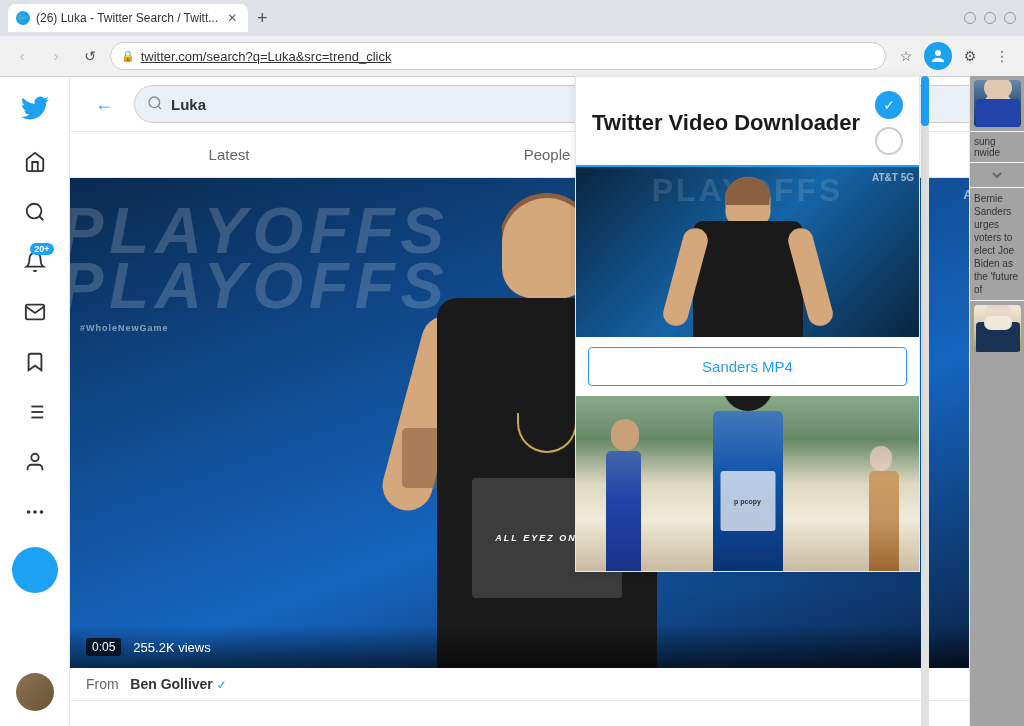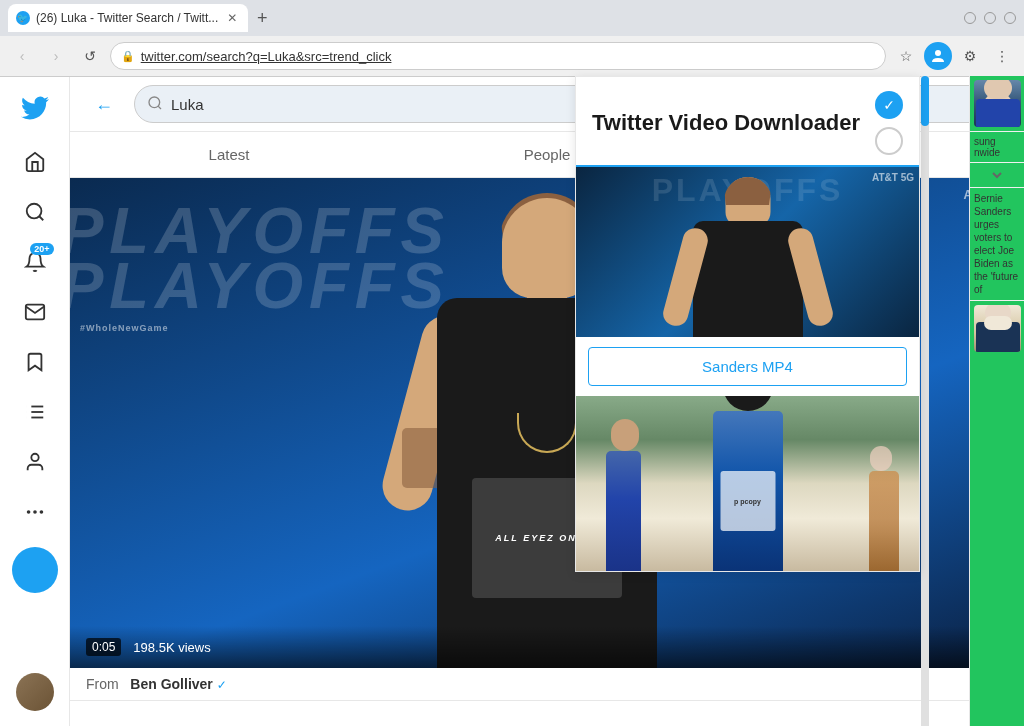--- a/index.html
+++ b/index.html
@@ -163,21 +163,21 @@
       height: 38px;
       border: 1px solid #ccc;
       border-radius: 20px;
       background: #eaf0f6;
       display: flex;
       align-items: center;
       padding: 0 12px;
       gap: 8px;
     }
     .search-icon { color: #888; font-size: 14px; }
-    .search-input-text { color: #333; font-size: 15px; }
+    .search-input-text { color: #333; font-size: 15px; font-weight: bold; }
 
     
     .search-tabs {
       display: flex;
       border-bottom: 1px solid #e7e7e7;
     }
     .tab-item {
       flex: 1;
       text-align: center;
       padding: 14px 0;
@@ -707,21 +707,21 @@
             <div class="figure-tattoo-left"></div>
             <div class="figure-tattoo-right"></div>
             <div class="figure-body">
               <div class="figure-chain"></div>
               <div class="figure-tshirt-text">ALL EYEZ ON ME</div>
             </div>
           </div>
 
           <div class="video-bottom-bar">
             <span class="time-badge">0:05</span>
-            <span class="views-text">198.5K views</span>
+            <span class="views-text">255.2K views</span>
           </div>
         </div>
       </div>
 
       <div class="tweet-attribution">
         <span>From</span>
         &nbsp;
         <b><span>Ben Golliver</span></b>
         <span class="verified-icon">✓</span>
       </div>
@@ -772,21 +772,21 @@
       <div style="position:absolute;bottom:160px;left:50%;transform:translateX(-50%);width:50px;height:55px;background:#1a1a1a;border-radius:25px;"></div>
 
       <div style="position:absolute;bottom:40px;left:50%;transform:translateX(-50%);width:55px;height:60px;background:rgba(255,255,255,0.7);border-radius:3px;display:flex;align-items:center;justify-content:center;font-size:7px;font-weight:bold;color:#333;text-align:center;">p pcopy</div>
 
       <div style="position:absolute;bottom:0;right:20px;width:30px;height:100px;background:linear-gradient(180deg,#cc8844 0%,#aa6622 60%,#884400 100%);border-radius:5px 5px 0 0;opacity:0.7;"></div>
       <div style="position:absolute;bottom:100px;right:27px;width:22px;height:25px;background:#f0d0c0;border-radius:11px;opacity:0.7;"></div>
     </div>
   </div>
 </div>
 
-<div style="position:absolute;top:76px;right:0;width:55px;background:#22c55e;border-left:1px solid #e7e7e7;height:calc(726px - 76px);overflow:hidden;">
+<div style="position:absolute;top:76px;right:0;width:55px;background:#a3a3a3;border-left:1px solid #e7e7e7;height:calc(726px - 76px);overflow:hidden;">
 
   <div style="padding:4px;border-bottom:1px solid #f0f0f0;cursor:pointer;">
     <div style="width:47px;height:47px;border-radius:4px;overflow:hidden;background:linear-gradient(180deg,#6688aa 0%,#335577 50%,#1a3355 100%);position:relative;">
       <div style="position:absolute;bottom:0;left:50%;transform:translateX(-50%);width:30px;height:35px;background:#e8d0b8;border-radius:15px 15px 5px 5px;"></div>
       <div style="position:absolute;bottom:28px;left:50%;transform:translateX(-50%);width:28px;height:22px;background:#e0c8b0;border-radius:14px;"></div>
       <div style="position:absolute;bottom:0;left:50%;transform:translateX(-50%);width:44px;height:28px;background:#2244aa;border-radius:4px 4px 0 0;"></div>
     </div>
   </div>
 
   <div style="padding:4px;font-size:10px;color:#333;border-bottom:1px solid #f0f0f0;">

